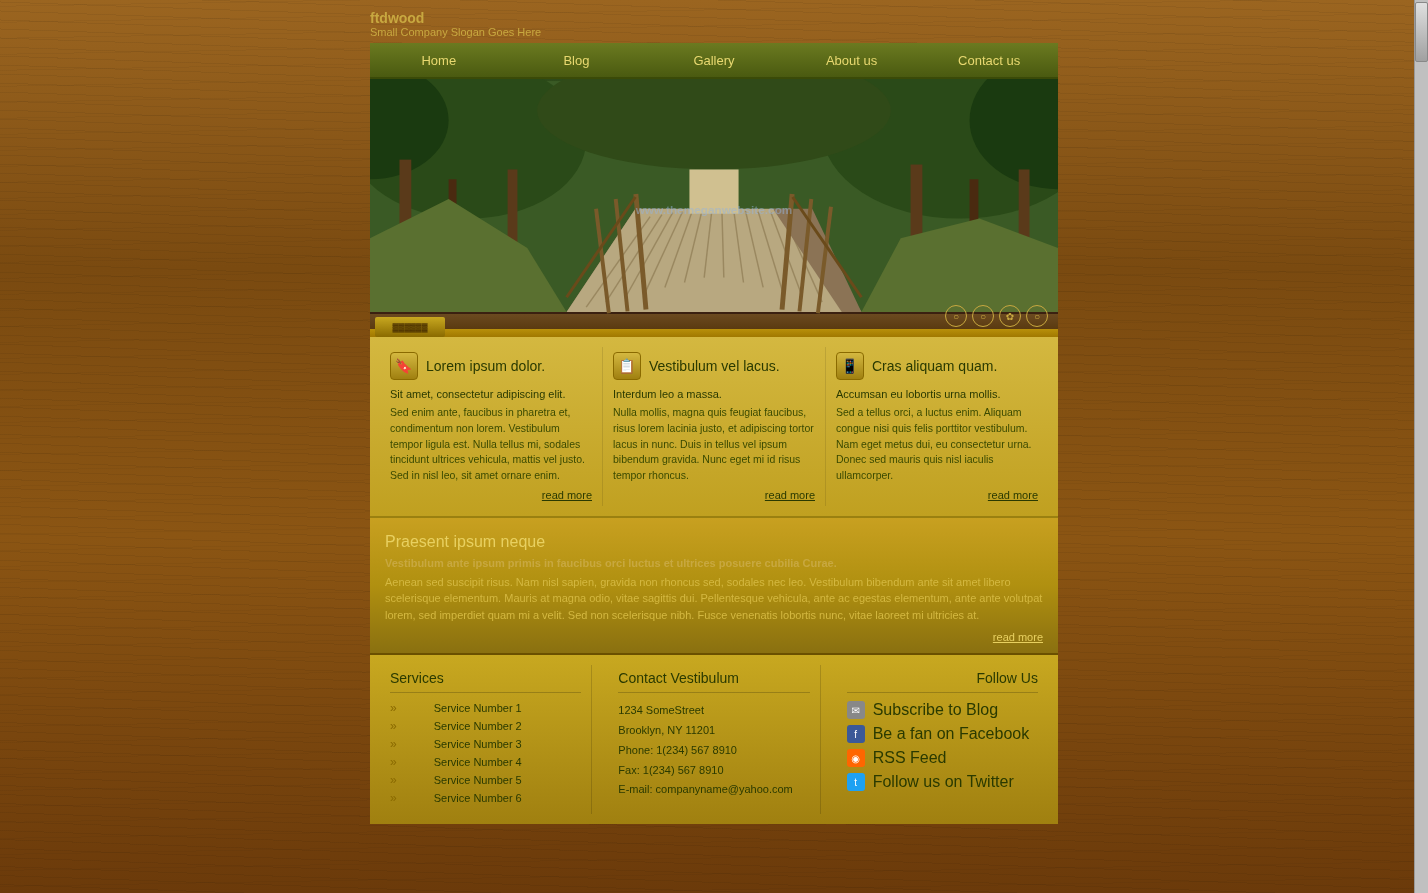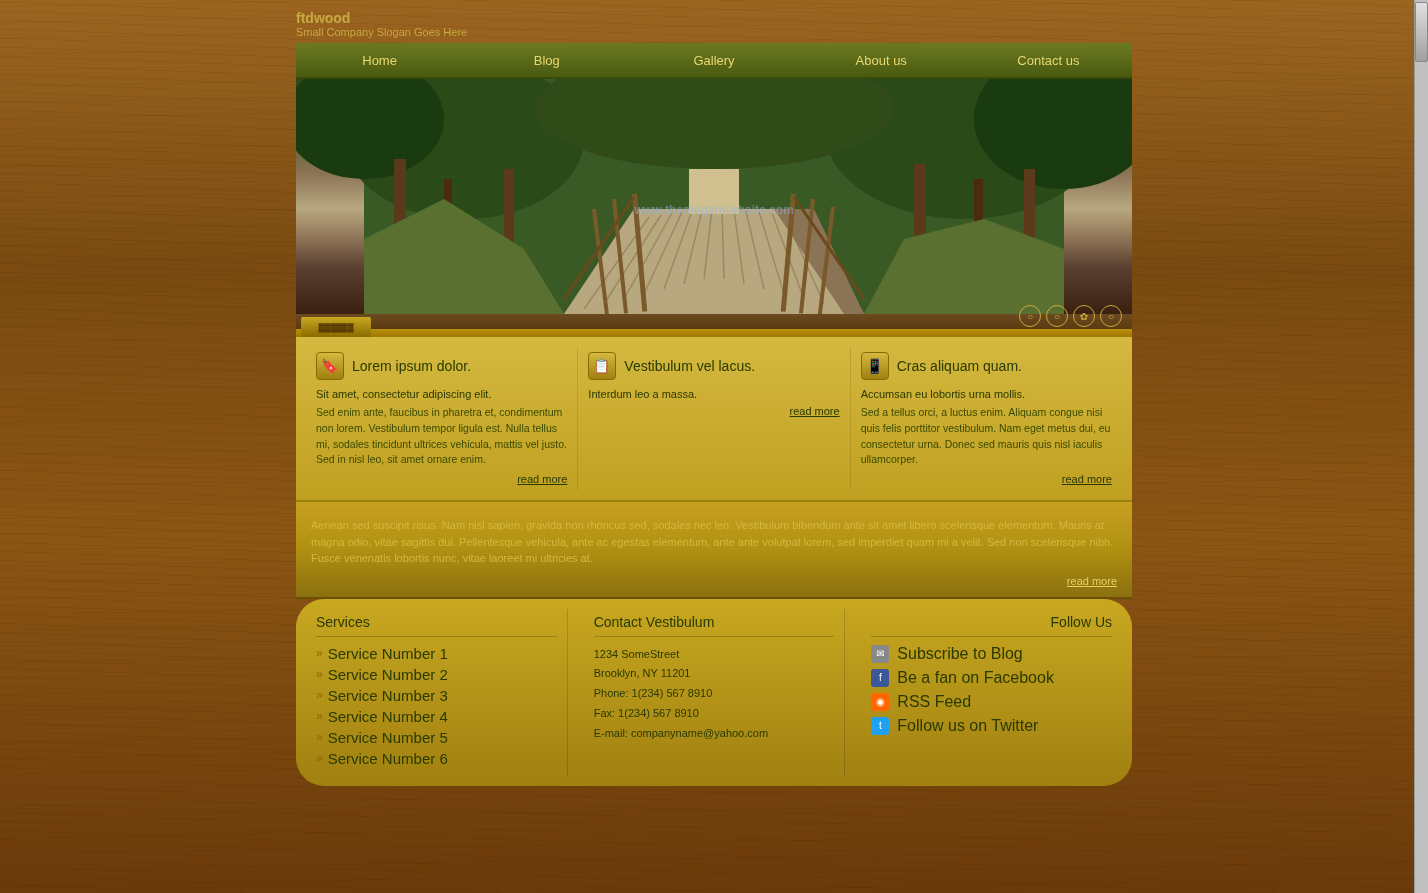--- a/index.html
+++ b/index.html
@@ -48,21 +48,21 @@
           #9B6520 0%,
           #7a4a10 30%,
           #8B5513 60%,
           #6B3a0a 100%
         );
       min-height: 893px;
       padding: 0;
     }
 
     .page-wrapper {
-      width: 836px;
+      width: 688px;
       margin: 0 auto;
       background: transparent;
     }
 
     
     .site-header {
       padding: 10px 0 5px 0;
     }
 
     .site-title {
@@ -253,21 +253,20 @@
       display: block;
       text-align: right;
     }
 
     
     .footer-cols {
       background: linear-gradient(180deg, #c8a820 0%, #a08010 100%);
       display: flex;
       gap: 16px;
       padding: 10px;
-      border-radius: 28px;
     }
 
     .footer-col {
       flex: 1;
       padding: 5px 10px;
       border-right: 1px solid rgba(0,0,0,0.15);
     }
 
     .footer-col:last-child {
       border-right: none;
@@ -290,23 +289,24 @@
       margin-bottom: 4px;
     }
 
     .service-arrow {
       color: #8a6a00;
       font-size: 12px;
     }
 
     .service-link {
       color: #2a3a00;
-      font-size: 15px;
+      font-size: 11px;
       text-decoration: none;
       cursor: pointer;
+      margin-left: 32px;
     }
 
     .contact-text {
       font-size: 11px;
       color: #2a3a00;
       line-height: 1.8;
     }
 
     .follow-item {
       display: flex;
@@ -466,35 +466,38 @@
         <div class="col-text">Sed enim ante, faucibus in pharetra et, condimentum non lorem. Vestibulum tempor ligula est. Nulla tellus mi, sodales tincidunt ultrices vehicula, mattis vel justo. Sed in nisl leo, sit amet ornare enim.</div>
         <a class="read-more">read more</a>
       </div>
 
       <div class="col-block" style="position:relative;">
         <div class="col-header">
           <div class="col-icon">📋</div>
           <div class="col-title">Vestibulum vel lacus.</div>
         </div>
         <div class="col-subtitle">Interdum leo a massa.</div>
+        <div class="col-text">Nulla mollis, magna quis feugiat faucibus, risus lorem lacinia justo, et adipiscing tortor lacus in nunc. Duis in tellus vel ipsum bibendum gravida. Nunc eget mi id risus tempor rhoncus.</div>
         <a class="read-more">read more</a>
       </div>
 
       <div class="col-block">
         <div class="col-header">
           <div class="col-icon">📱</div>
           <div class="col-title">Cras aliquam quam.</div>
         </div>
         <div class="col-subtitle">Accumsan eu lobortis urna mollis.</div>
         <div class="col-text">Sed a tellus orci, a luctus enim. Aliquam congue nisi quis felis porttitor vestibulum. Nam eget metus dui, eu consectetur urna. Donec sed mauris quis nisl iaculis ullamcorper.</div>
         <a class="read-more">read more</a>
       </div>
     </div>
 
     <div class="featured-section">
+      <div class="featured-title">Praesent ipsum neque</div>
+      <div class="featured-subtitle">Vestibulum ante ipsum primis in faucibus orci luctus et ultrices posuere cubilia Curae.</div>
       <div class="featured-text">Aenean sed suscipit risus. Nam nisl sapien, gravida non rhoncus sed, sodales nec leo. Vestibulum bibendum ante sit amet libero scelerisque elementum. Mauris at magna odio, vitae sagittis dui. Pellentesque vehicula, ante ac egestas elementum, ante ante volutpat lorem, sed imperdiet quam mi a velit. Sed non scelerisque nibh. Fusce venenatis lobortis nunc, vitae laoreet mi ultricies at.</div>
       <a class="featured-read-more">read more</a>
     </div>
 
     <div class="footer-cols">
 
       <div class="footer-col">
         <div class="footer-col-title">Services</div>
         <div class="service-item">
           <span class="service-arrow">»</span>

